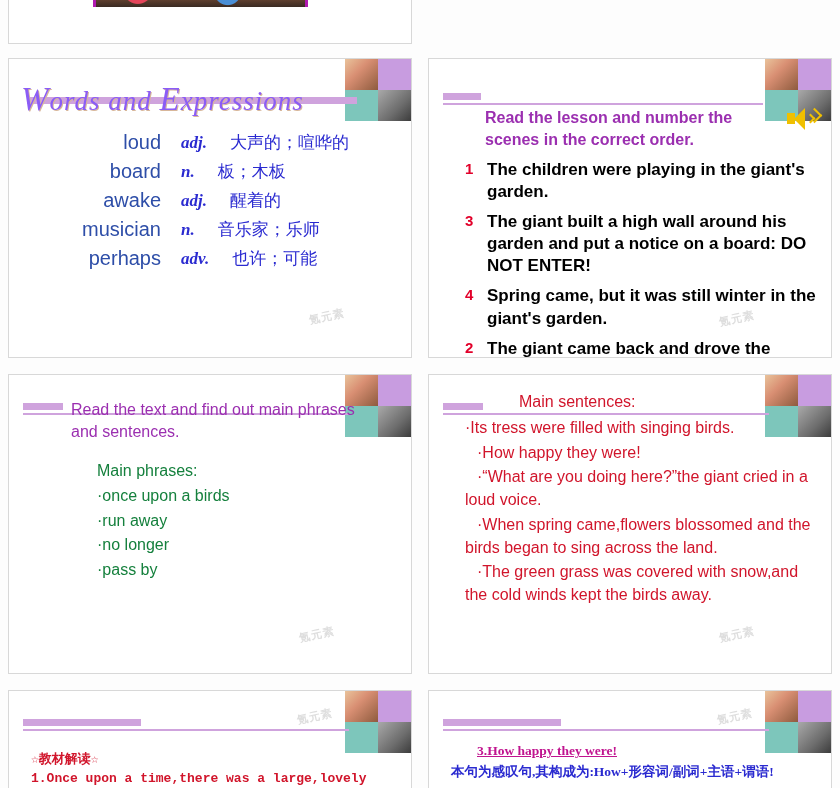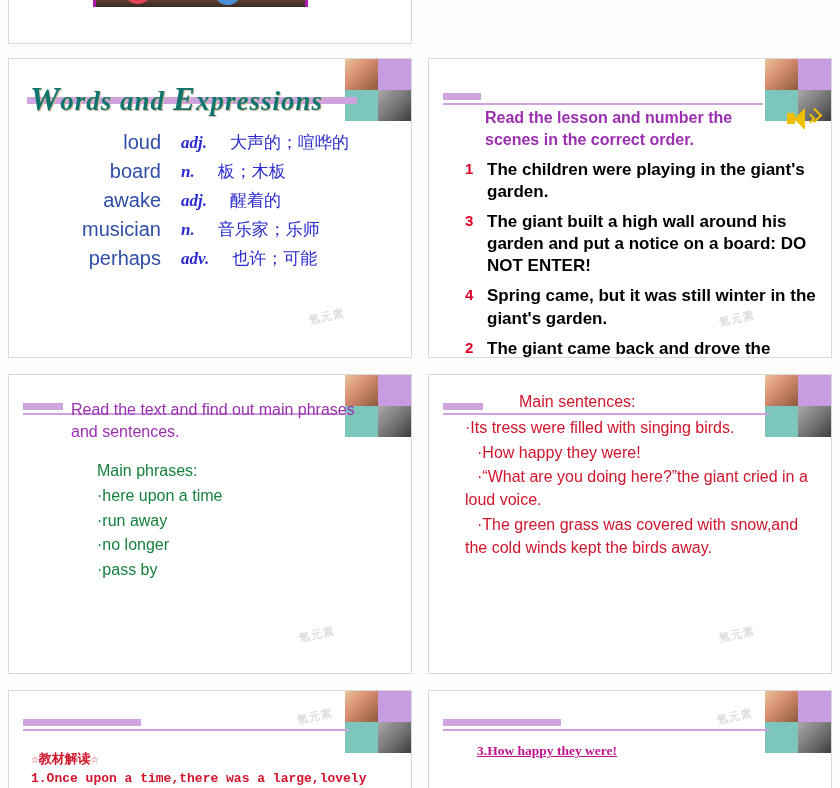--- a/index.html
+++ b/index.html
@@ -73,26 +73,26 @@
       radial-gradient(circle at 82% 35%, #5fae4e 0 12px, transparent 13px),
       linear-gradient(180deg,#d9b08c 0%,#b8724c 45%,#3a2a22 100%);
     border-left: 3px solid #b01ab0;
     border-right: 3px solid #b01ab0;
   }
 
   
   #slide1 { left: 8px; top: 58px; width: 404px; height: 300px; }
   .we-title {
     position: absolute;
-    left: 21px; top: 22px;
+    left: 12px; top: 22px;
     font-family: "Liberation Serif", serif;
     font-style: italic;
-    font-weight: bold;
+    font-weight: normal;
     font-size: 27px;
-    color: #0f766e;
+    color: #8b5cf6;
     letter-spacing: 1px;
     text-shadow: 1px 1px 0 #d8b79a;
   }
   .we-title .big { font-size: 33px; }
   .we-list { position: absolute; left: 0; top: 72px; width: 100%; }
   .we-row { display: flex; margin-bottom: 6px; }
   .we-en {
     width: 172px;
     text-align: right;
     padding-right: 20px;
@@ -333,21 +333,21 @@
       <div class="sq p3"></div>
         <div class="sq p4"></div>
     </div>
     <div class="rule" style="left:14px; top:28px; width:40px;"></div>
     <div class="rule-thin" style="left:14px; top:38px; width:326px;"></div>
 
     <div class="s3-title">Read the text and find out main phrases and sentences.</div>
 
     <div class="s3-body">
       <div class="hd">Main phrases:</div>
-      <div>·here upon a time</div>
+      <div>·once upon a birds</div>
       <div>·run away</div>
       <div>·no longer</div>
       <div>·pass by</div>
     </div>
 
     <div class="wm" style="left:290px; top:252px;"><b>氪元素</b></div>
   </div>
 
   <div class="slide" id="slide4">
     <div class="deco">
@@ -358,20 +358,21 @@
     </div>
     <div class="rule" style="left:14px; top:28px; width:40px;"></div>
     <div class="rule-thin" style="left:14px; top:38px; width:326px;"></div>
 
     <div class="s4-title">Main sentences:</div>
 
     <div class="s4-body">
       <p>·Its tress were filled with singing birds.</p>
       <p class="ind">·How happy they were!</p>
       <p class="ind">·“What are you doing here?”the giant cried in a loud voice.</p>
+      <p class="ind">·When spring came,flowers blossomed and the birds began to sing across the land.</p>
       <p class="ind">·The green grass was covered with snow,and the cold winds kept the birds away.</p>
     </div>
 
     <div class="wm" style="left:290px; top:252px;"><b>氪元素</b></div>
   </div>
 
   <div class="slide" id="slide5">
     <div class="deco">
       <div class="sq p1"></div>
         <div class="sq p2"></div>
@@ -393,17 +394,18 @@
     <div class="deco">
       <div class="sq p1"></div>
         <div class="sq p2"></div>
       <div class="sq p3"></div>
         <div class="sq p4"></div>
     </div>
     <div class="rule" style="left:14px; top:28px; width:118px;"></div>
     <div class="rule-thin" style="left:14px; top:38px; width:326px;"></div>
 
     <div class="s6-line1">3.How happy they were!</div>
+    <div class="s6-line2">本句为感叹句,其构成为:How+形容词/副词+主语+谓语!</div>
 
     <div class="wm" style="left:288px; top:18px;"><b>氪元素</b></div>
   </div>
 
 </div>
 
 </body></html>

